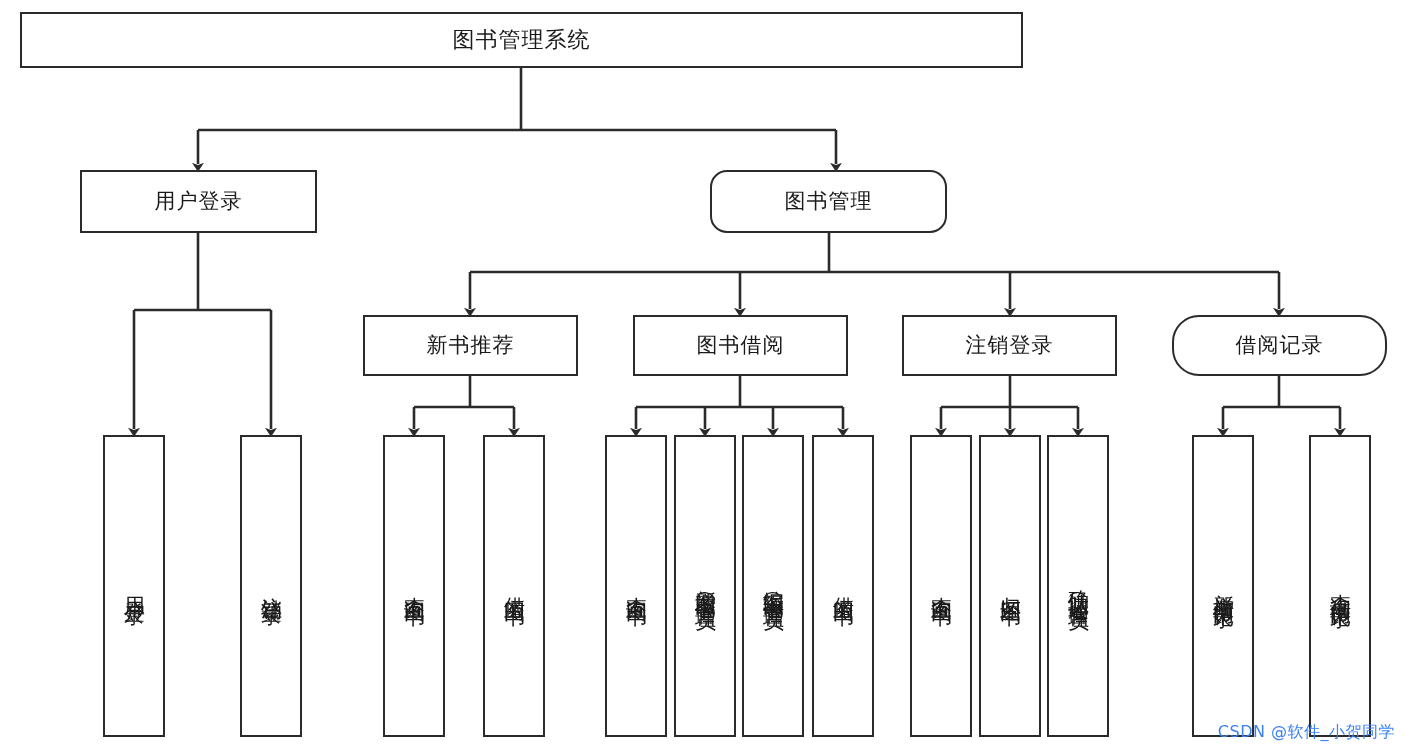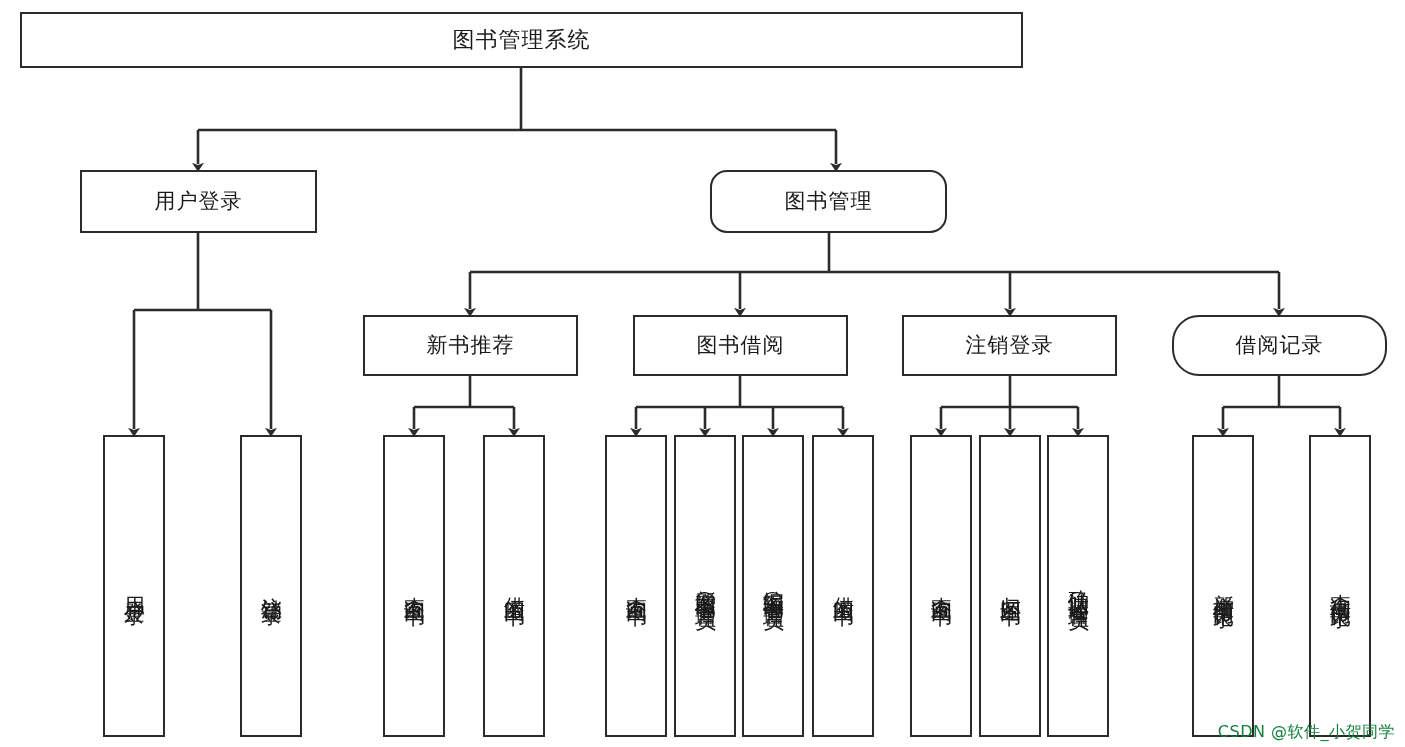--- a/index.html
+++ b/index.html
@@ -62,21 +62,21 @@
     letter-spacing: 3px;
     line-height: 1.0;
     max-height: 290px;
     white-space: nowrap;
   }
   #watermark {
     position: absolute;
     right: 10px;
     bottom: 4px;
     font-size: 16px;
-    color: #15803d;
+    color: #3b82f6;
     letter-spacing: 0.5px;
     white-space: nowrap;
     user-select: none;
   }
 </style>
 </head>
 <body>
 
 <div id="canvas">
 

